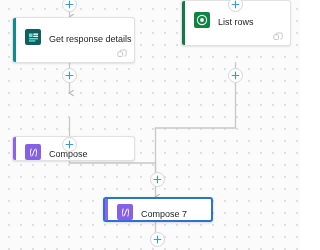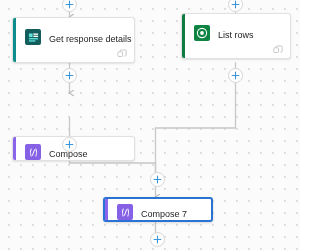--- a/index.html
+++ b/index.html
@@ -144,21 +144,21 @@
         </div>
         <div class="node-foot">
           <span>
             <svg class="foot-icon" width="10" height="10" viewBox="0 0 12 12">
               <rect x="1" y="3.4" width="5.6" height="5.6" rx="1" fill="none" stroke="#8a8a8a" stroke-width="1"></rect>
               <path d="M3.8 3.4 V2.2 a1 1 0 0 1 1 -1 H10 a1 1 0 0 1 1 1 V7.4 a1 1 0 0 1 -1 1 H8.8" fill="none" stroke="#8a8a8a" stroke-width="1"></path>
             </svg>
           </span>
         </div>
       </div>
-      <div class="node" style="left: 181px; top: 13px; width: 110px; height: 46px;">
+      <div class="node" style="left: 181px; top: 0; width: 110px; height: 46px;">
         <div class="accent" style="background: rgb(16, 124, 65);"></div>
         <div class="node-head">
           <span class="node-icon" style="background: rgb(15, 131, 65);">
             <svg width="12" height="12" viewBox="0 0 12 12">
               <circle cx="6" cy="6" r="4.6" fill="none" stroke="#ffffff" stroke-width="1.1"></circle>
               <circle cx="6" cy="6" r="1.9" fill="#ffffff"></circle>
             </svg>
           </span>
           <span class="node-title">List rows</span>
         </div>

